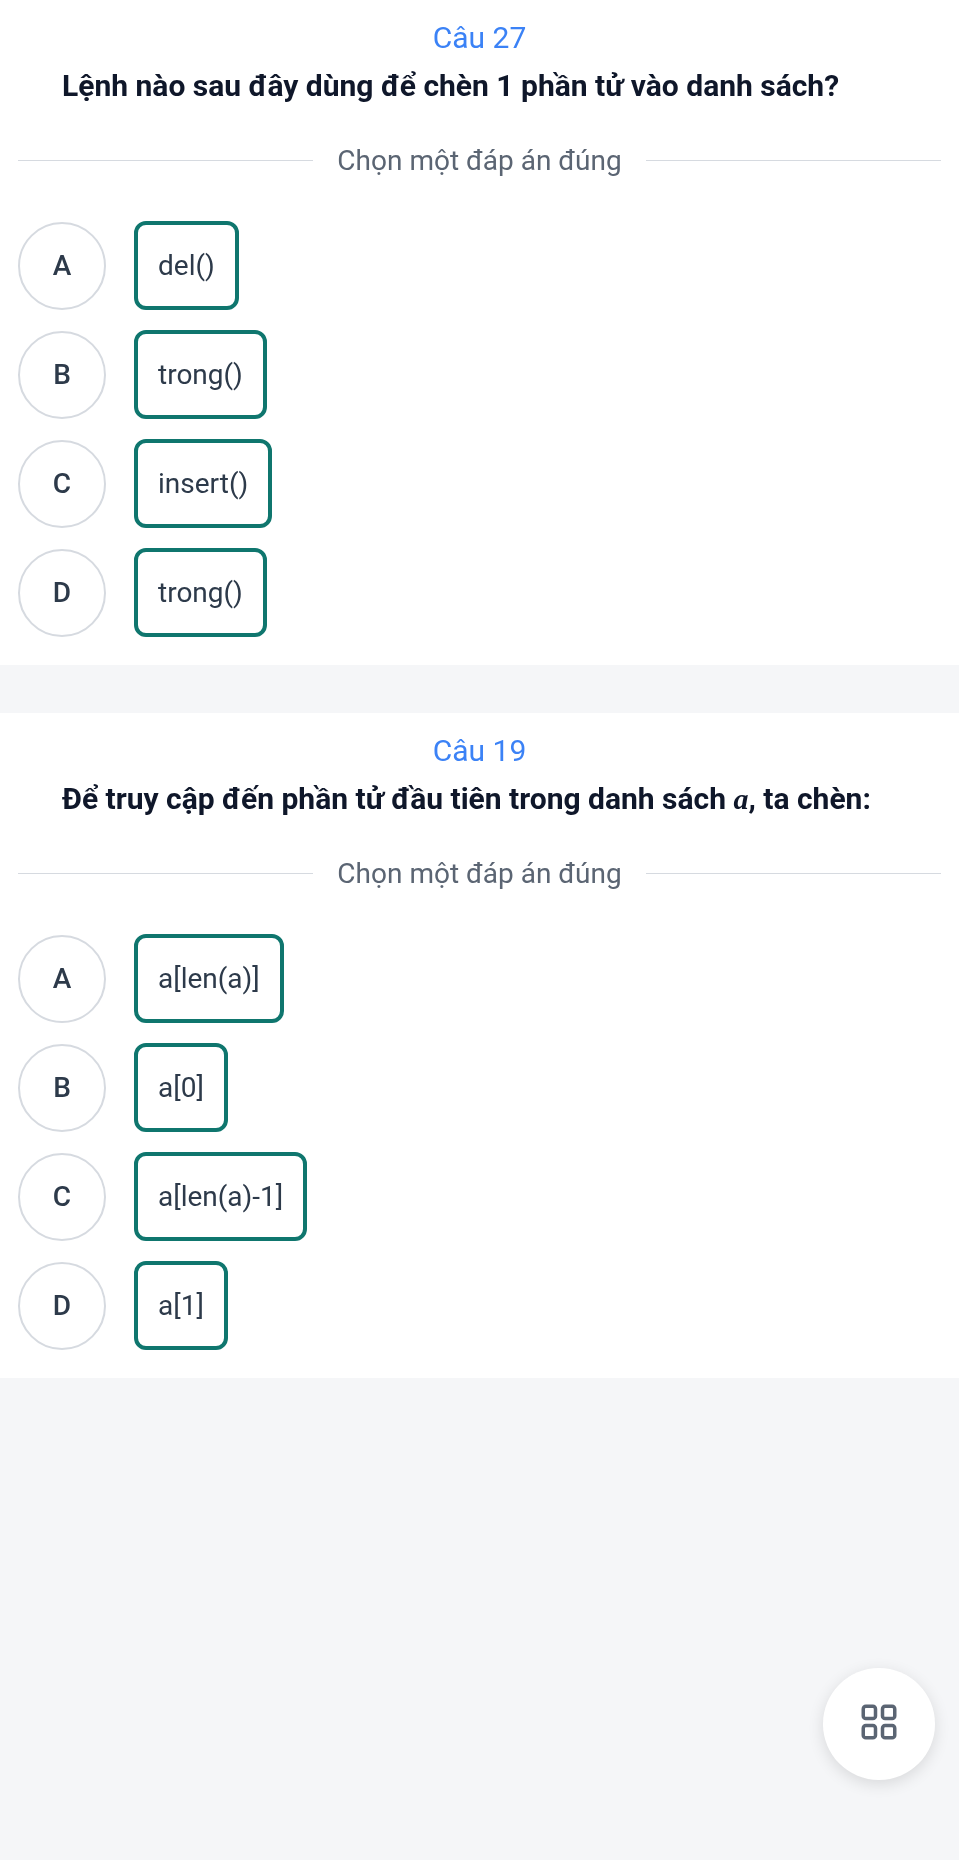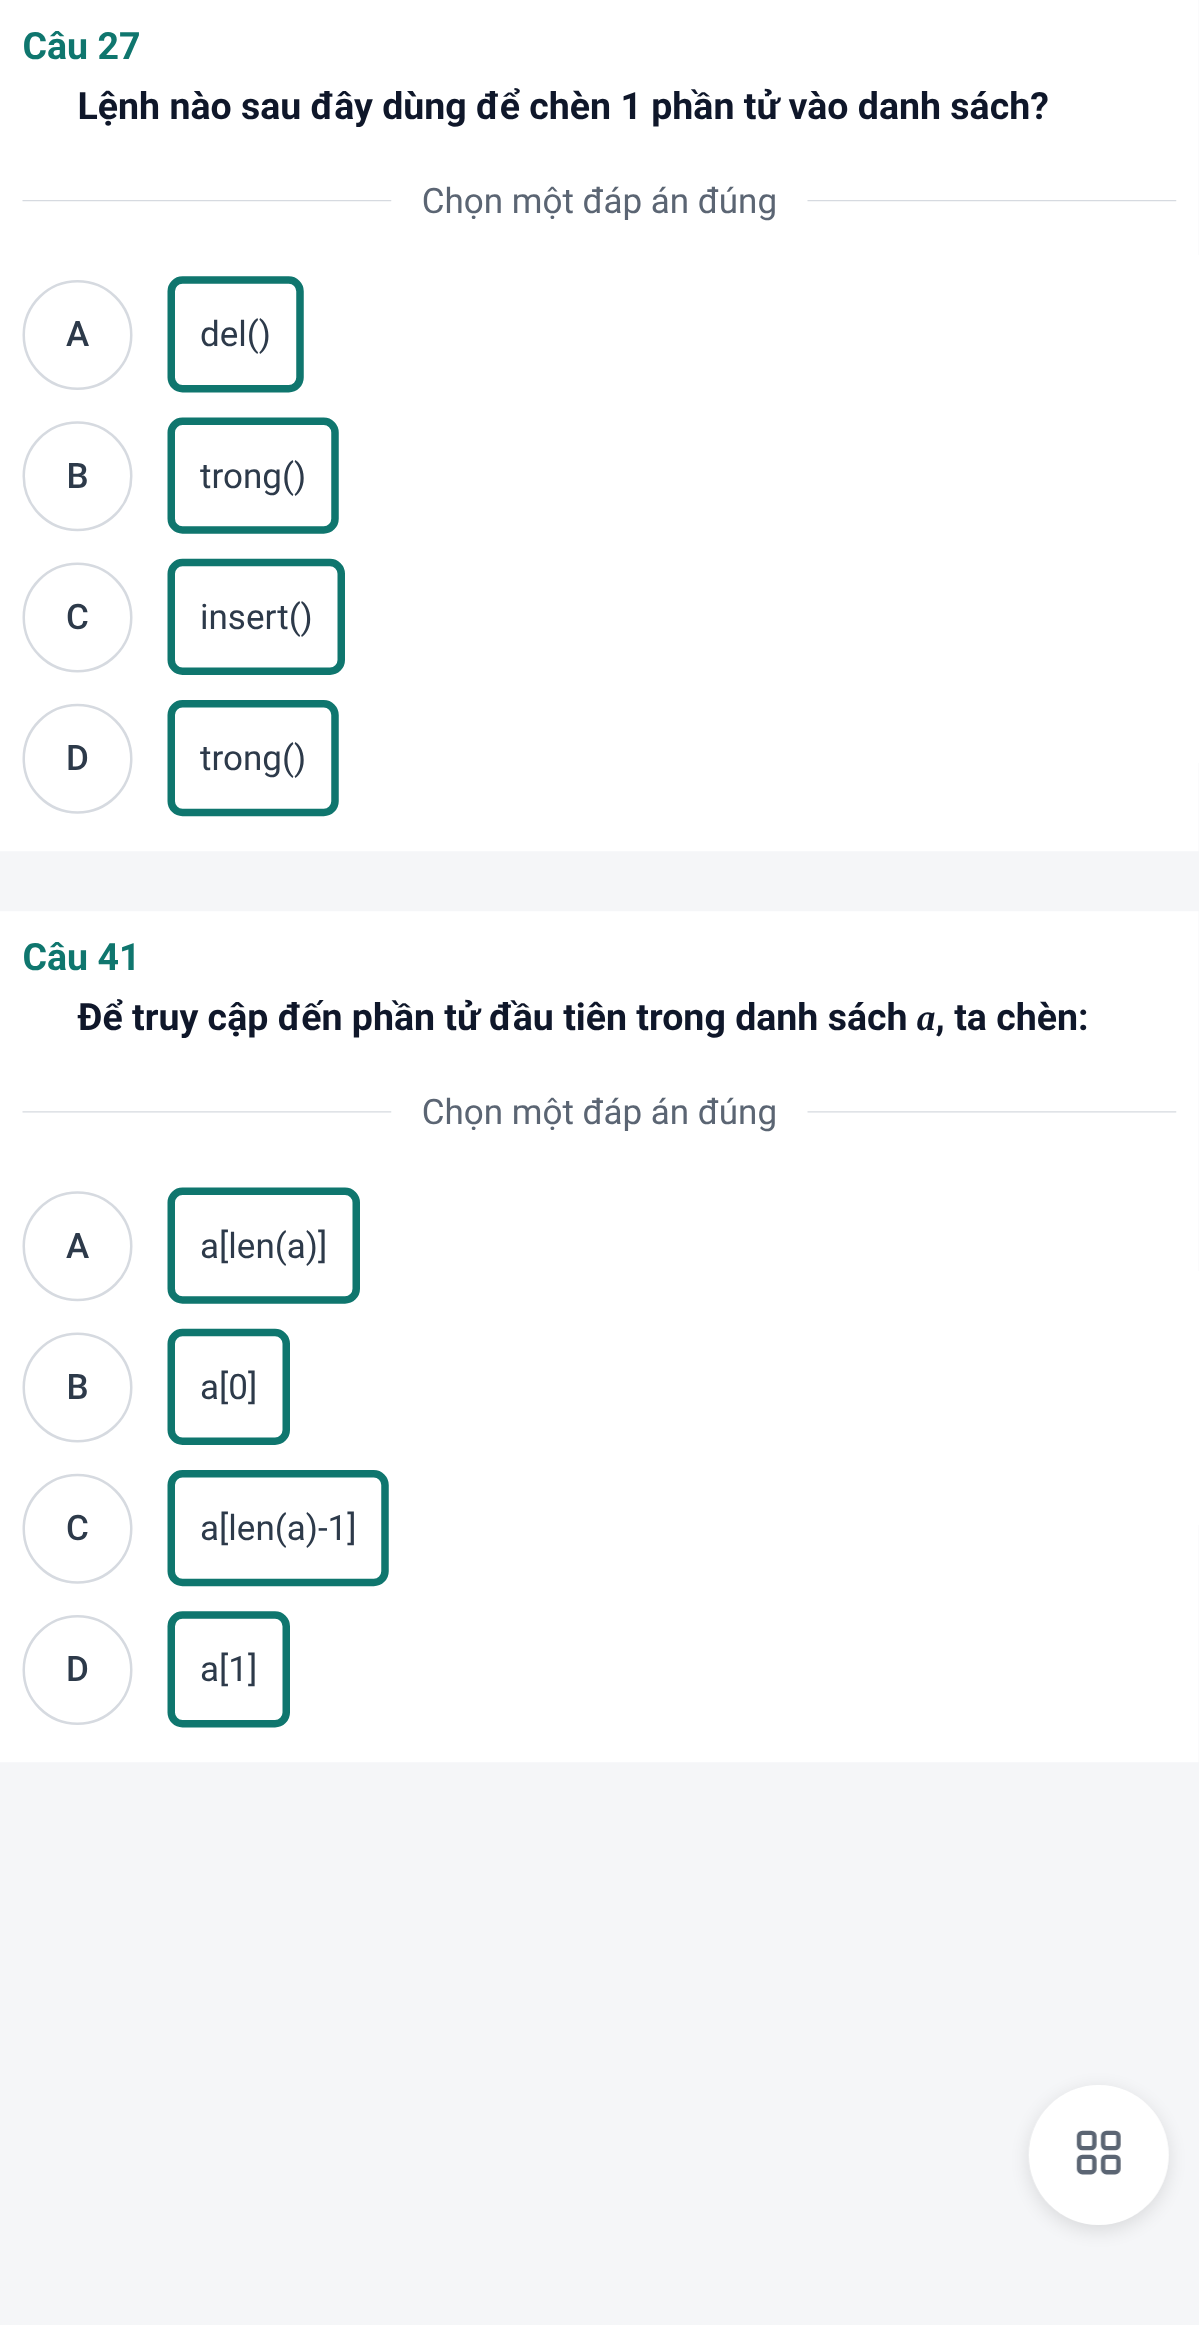--- a/index.html
+++ b/index.html
@@ -15,23 +15,24 @@
     }
     .question-block {
       background: #ffffff;
       padding: 20px 18px 28px 18px;
     }
     .question-block + .question-block {
       margin-top: 48px;
     }
     .question-title {
       font-size: 30px;
-      font-weight: 700;
-      color: #0f766e;
+      font-weight: 400;
+      color: #3b82f6;
       margin-bottom: 8px;
+      text-align: center;
     }
     .question-text {
       font-size: 30px;
       font-weight: 700;
       color: #0f172a;
       line-height: 1.5;
       margin-bottom: 36px;
       margin-left: 44px;
     }
     .question-text .italic {
@@ -74,21 +75,21 @@
       align-items: center;
       justify-content: center;
       font-size: 28px;
       font-weight: 500;
       color: #2d3a4a;
       flex-shrink: 0;
       background: #fff;
     }
     .option-value {
       padding: 24px 20px;
-      border: 6px solid #0f766e;
+      border: 4px solid #0f766e;
       border-radius: 12px;
       font-size: 28px;
       color: #2d3a4a;
       background: #fff;
       min-width: 90px;
     }
     .fab {
       position: fixed;
       right: 24px;
       bottom: 80px;
@@ -133,21 +134,21 @@
       <div class="option-value">insert()</div>
     </div>
     <div class="option-row">
       <div class="option-letter">D</div>
       <div class="option-value">trong()</div>
     </div>
   </div>
 </div>
 
 <div class="question-block">
-  <div class="question-title">Câu 41</div>
+  <div class="question-title">Câu 19</div>
   <div class="question-text">
     <span>Để truy cập đến phần tử đầu tiên trong danh sách </span><span class="italic">a</span><span>, ta chèn:</span>
   </div>
   <div class="divider-row">
     <div class="divider-line"></div>
     <div class="divider-text">Chọn một đáp án đúng</div>
     <div class="divider-line"></div>
   </div>
   <div class="options">
     <div class="option-row">

